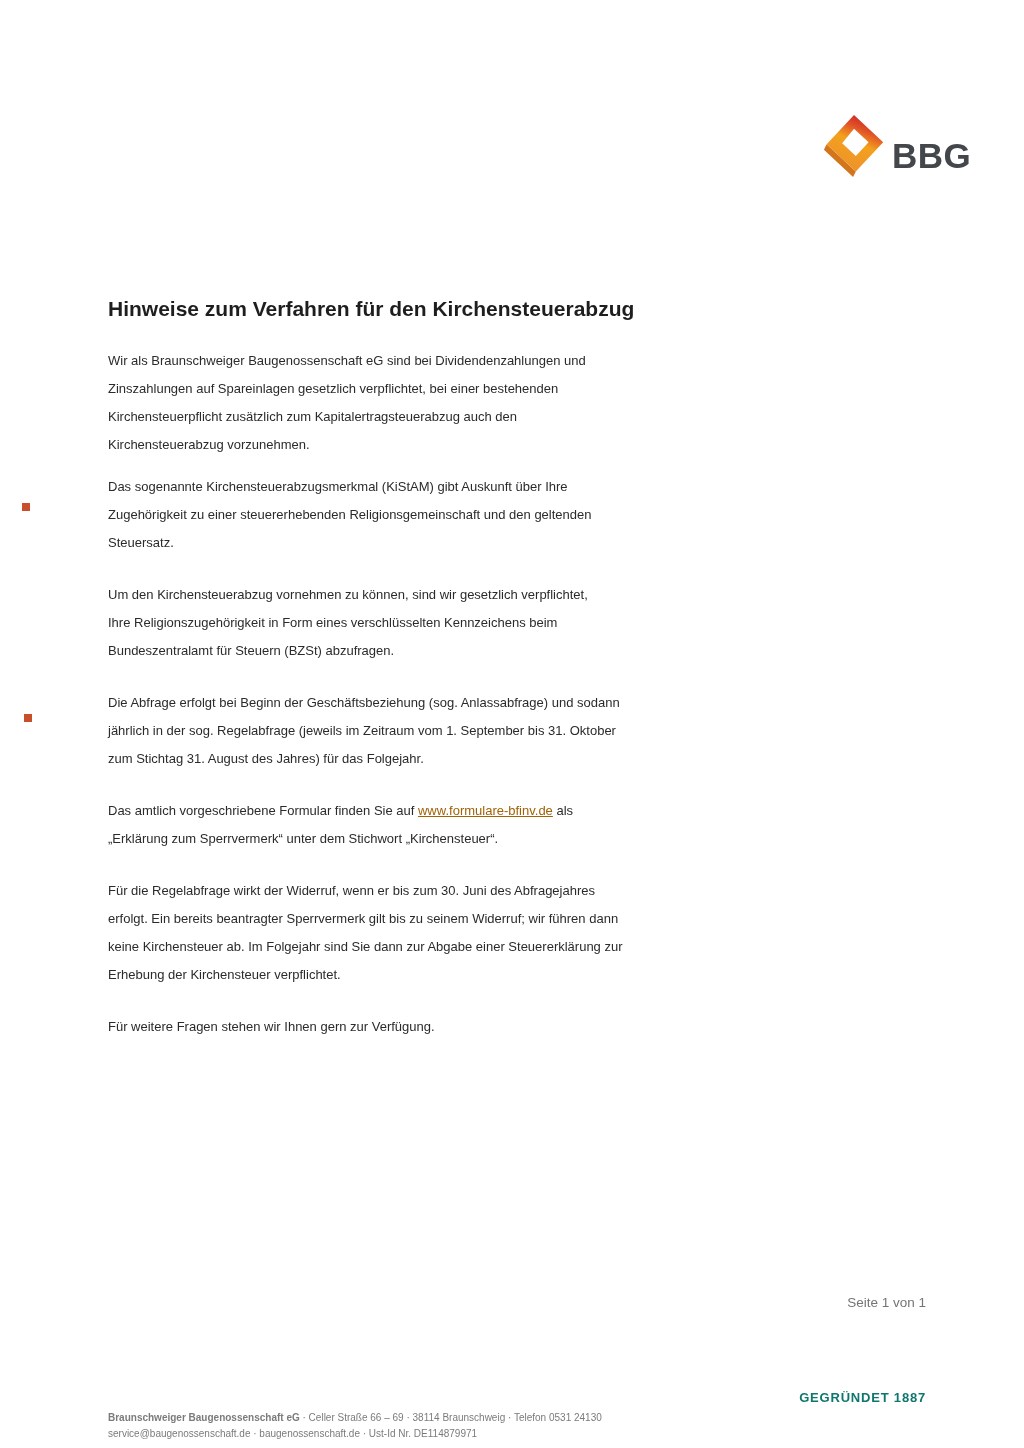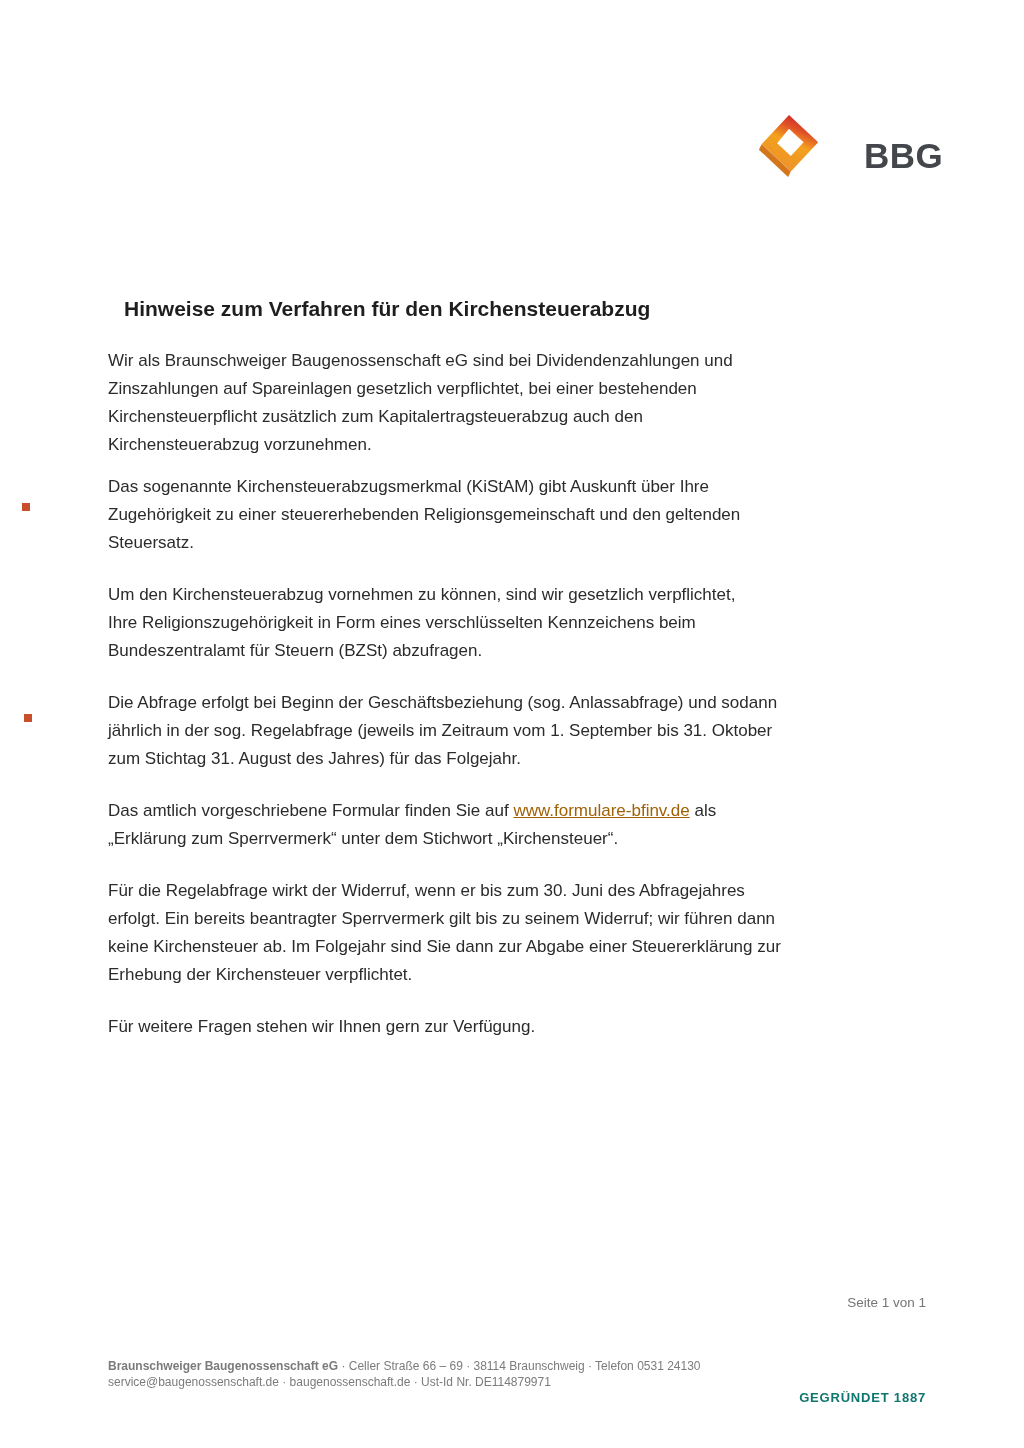--- a/index.html
+++ b/index.html
@@ -13,24 +13,23 @@
     height: 1448px;
     background: #ffffff;
     font-family: "Liberation Sans", sans-serif;
     overflow: hidden;
   }
 
   
   .logo {
     position: absolute;
     top: 112px;
-    left: 758px;
+    left: 823px;
     display: flex;
     align-items: flex-end;
-    gap: 37px;
   }
   .logo-cube {
     width: 62px;
     height: 68px;
     display: block;
   }
   .logo-text {
     font-size: 35px;
     font-weight: 700;
     color: #43474b;
@@ -56,24 +55,24 @@
     top: 297px;
     left: 108px;
     width: 840px;
     color: #2b2b2b;
   }
   .title {
     font-size: 21px;
     font-weight: 700;
     color: #1e1e1e;
     line-height: 24px;
-    margin: 0 0 26px 16px;
+    margin: 0 0 26px 0;
   }
   .para {
-    font-size: 17px;
+    font-size: 13px;
     line-height: 28px;
     margin: 0 0 24px 0;
     white-space: pre-line;
   }
   .para.first { margin-bottom: 14px; }
   .link {
     color: #a16207;
     text-decoration: underline;
   }
 
@@ -84,22 +83,22 @@
     right: 98px;
     font-size: 13.5px;
     color: #757575;
     text-align: center;
   }
 
   
   .footer-left {
     position: absolute;
     left: 108px;
-    top: 1358px;
-    font-size: 12px;
+    top: 1410px;
+    font-size: 10px;
     line-height: 16px;
     color: #7b7b7b;
     white-space: nowrap;
   }
   .footer-left .bold { font-weight: 700; }
   .footer-right {
     position: absolute;
     top: 1390px;
     right: 98px;
     font-size: 13px;

